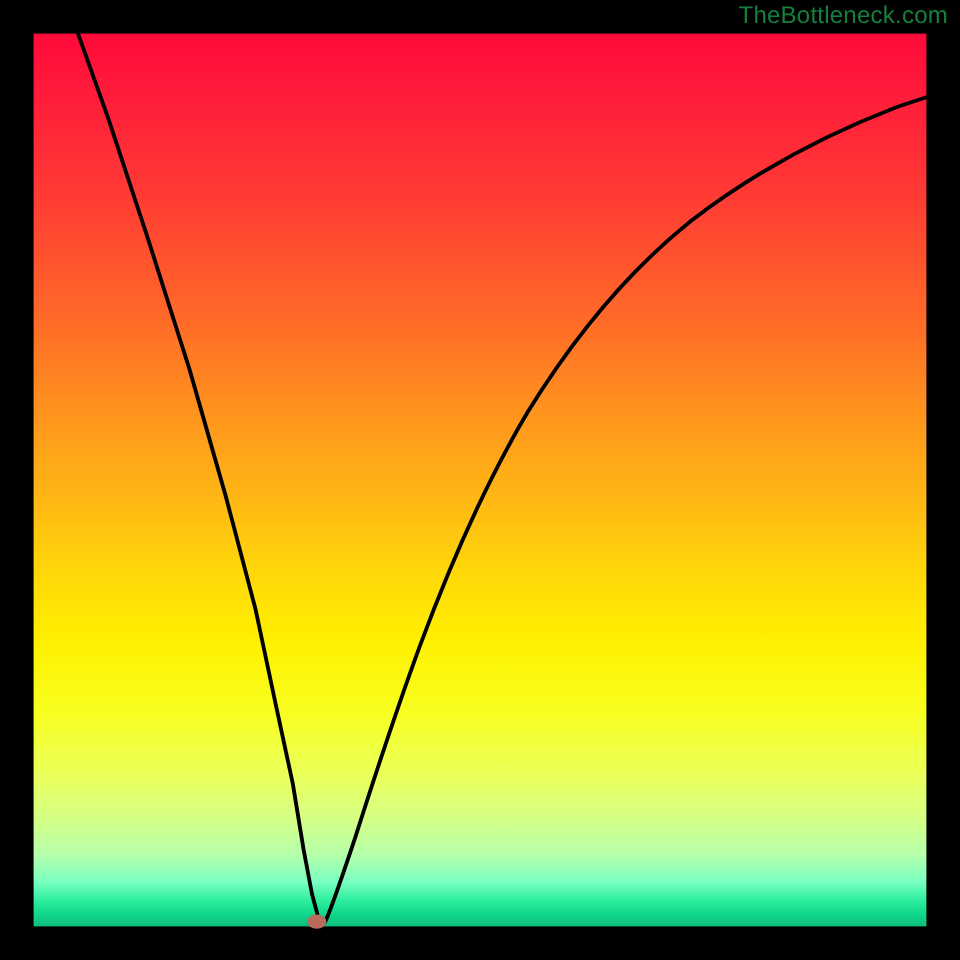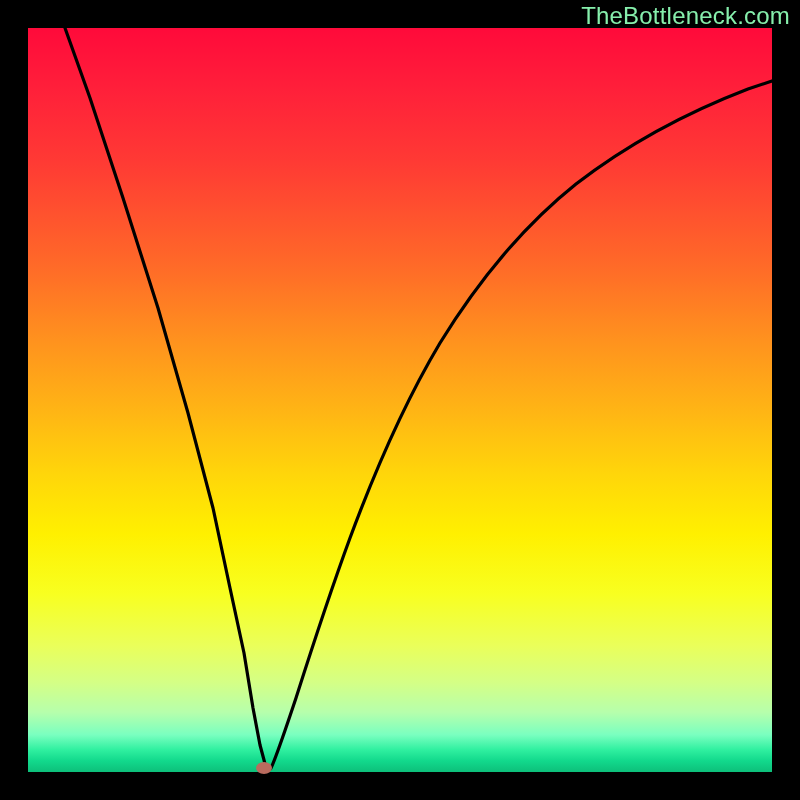--- a/index.html
+++ b/index.html
@@ -14,22 +14,22 @@
   .outer {
     position: relative;
     width: 800px;
     height: 800px;
     background: #000;
   }
   .watermark {
     position: absolute;
     top: 2px;
     right: 10px;
-    color: #86efac;
-    font-size: 24px;
+    color: #15803d;
+    font-size: 20px;
     font-weight: 400;
     letter-spacing: 0.2px;
     z-index: 5;
   }
   .plot-area {
     position: absolute;
     left: 28px;
     top: 28px;
     width: 744px;
     height: 744px;

